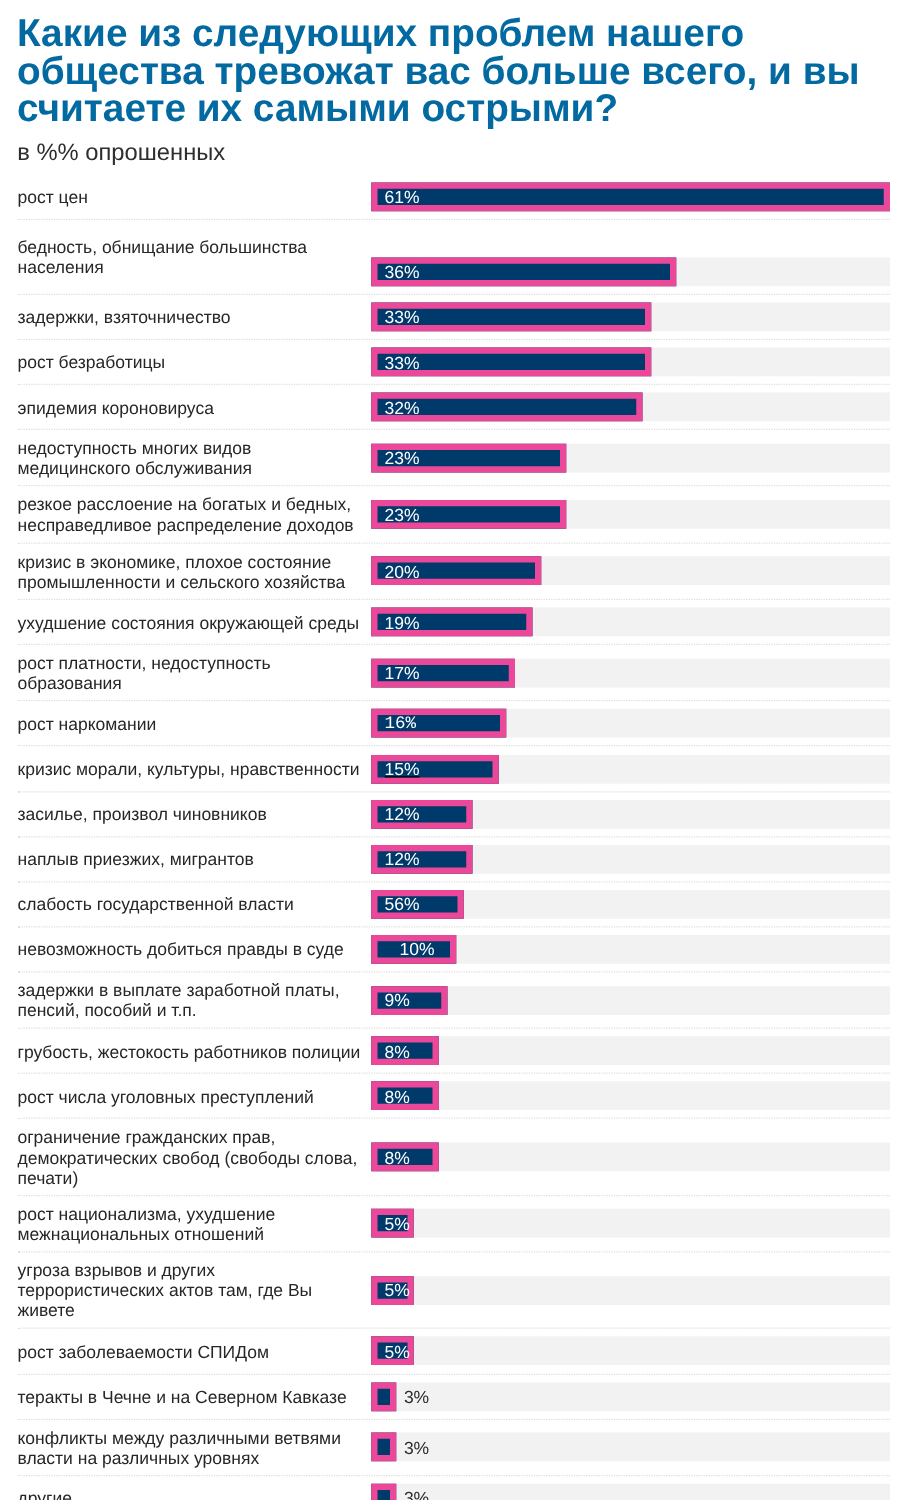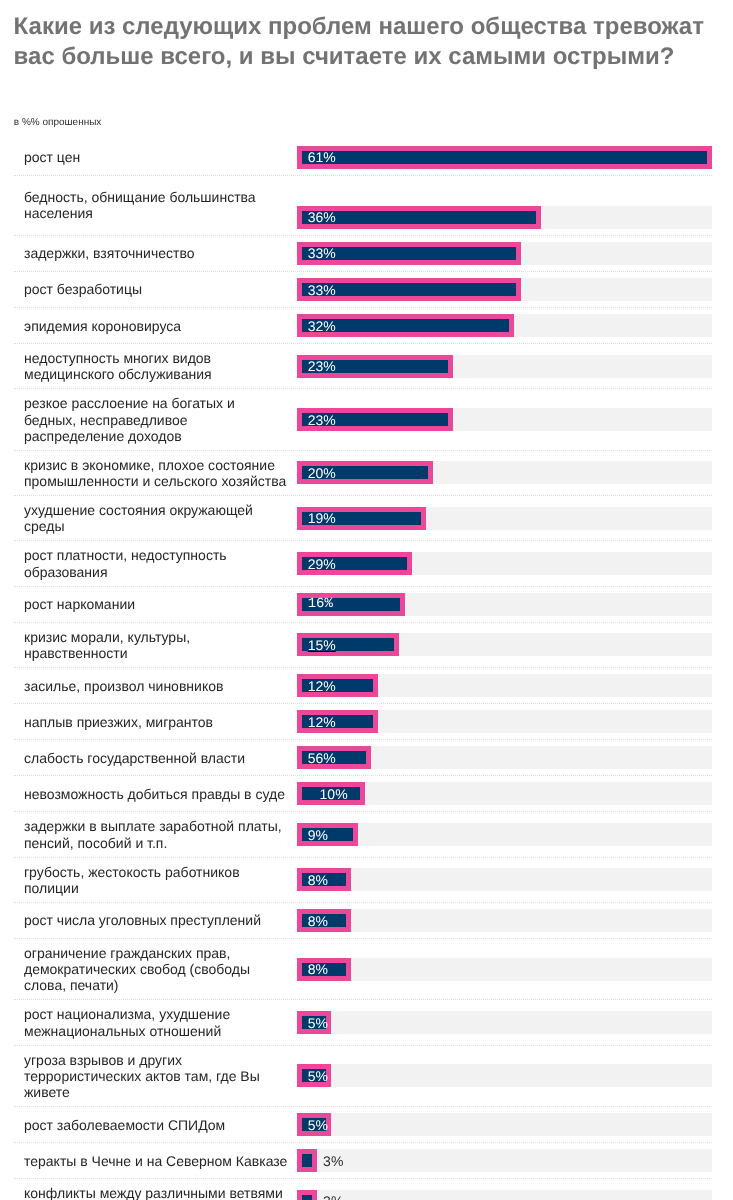--- a/index.html
+++ b/index.html
@@ -7,41 +7,41 @@
   body{
     width:733px;height:1200px;overflow:hidden;background:#ffffff;
     font-family:"Liberation Sans",sans-serif;
     text-rendering:geometricPrecision;
   }
   .page{position:relative;width:733px;height:1200px;overflow:hidden;}
 
   .title{
     margin:0;padding:0;
     position:absolute;left:13.6px;top:12.4px;width:704px;
-    font-size:24px;line-height:30px;font-weight:bold;color:#737373;
+    font-size:31px;line-height:30px;font-weight:bold;color:#0369a1;
   }
   .subtitle{
     position:absolute;left:13.8px;top:115.3px;
-    font-size:10px;line-height:16px;color:#2e2e2e;
+    font-size:19px;line-height:16px;color:#2e2e2e;
     white-space:nowrap;
   }
 
   .rows{position:absolute;left:0;top:139.7px;width:733px;}
   .row{
     position:relative;display:flex;align-items:center;
     padding:6.05px 0;
     border-bottom:1px solid transparent;
     box-sizing:border-box;
   }
   .row::after{
     content:"";position:absolute;left:14px;right:21.5px;bottom:-1px;height:0;
     border-bottom:1px dotted #dedede;
   }
   .cat{
-    width:296.5px;box-sizing:border-box;padding:0 6px 0 24px;
+    width:296.5px;box-sizing:border-box;padding:0 6px 0 14px;
     font-size:14px;line-height:16.1px;color:#262626;
   }
   .trackwrap{flex:1;padding-right:21.5px;}
   .track{position:relative;height:23px;background:#f2f2f2;}
   .bar{
     height:23px;background:#003a6b;box-sizing:border-box;
     border:5px solid #ec4899;
     display:flex;align-items:center;
   }
   .vin{
@@ -148,21 +148,21 @@
               <span class="vin">19%</span>
             </div>
           </div>
         </div>
       </div>
       <div class="row">
         <div class="cat">рост платности, недоступность образования</div>
         <div class="trackwrap">
           <div class="track">
             <div class="bar" style="width: 115.66px;">
-              <span class="vin">29%</span>
+              <span class="vin">17%</span>
             </div>
           </div>
         </div>
       </div>
       <div class="row">
         <div class="cat">рост наркомании</div>
         <div class="trackwrap">
           <div class="track">
             <div class="bar" style="width: 108.85px; font-family: Liberation Mono, monospace;">
               <span class="vin">16%</span>

